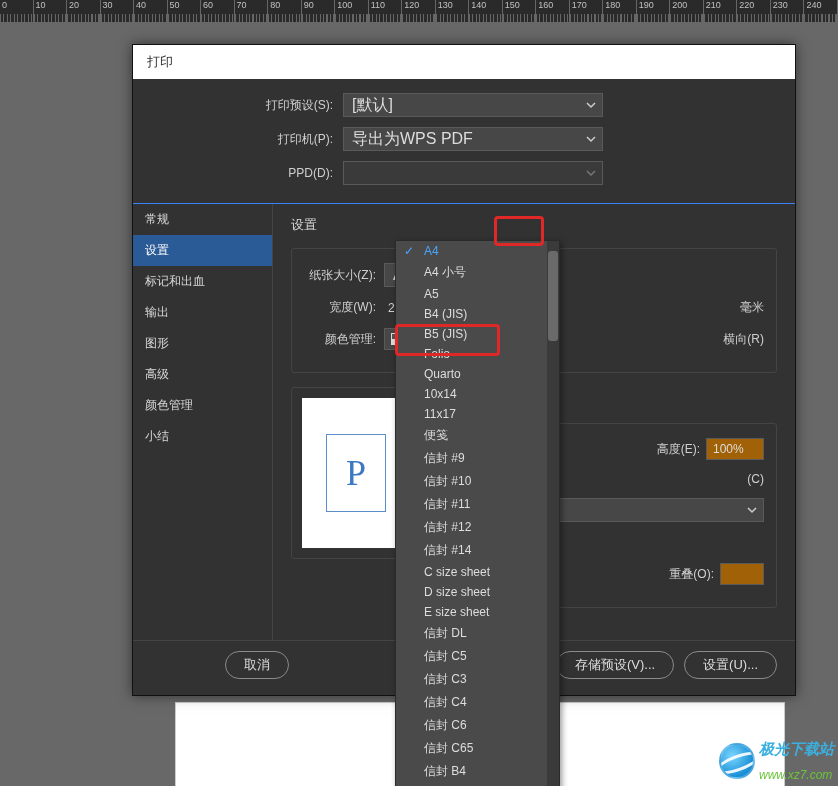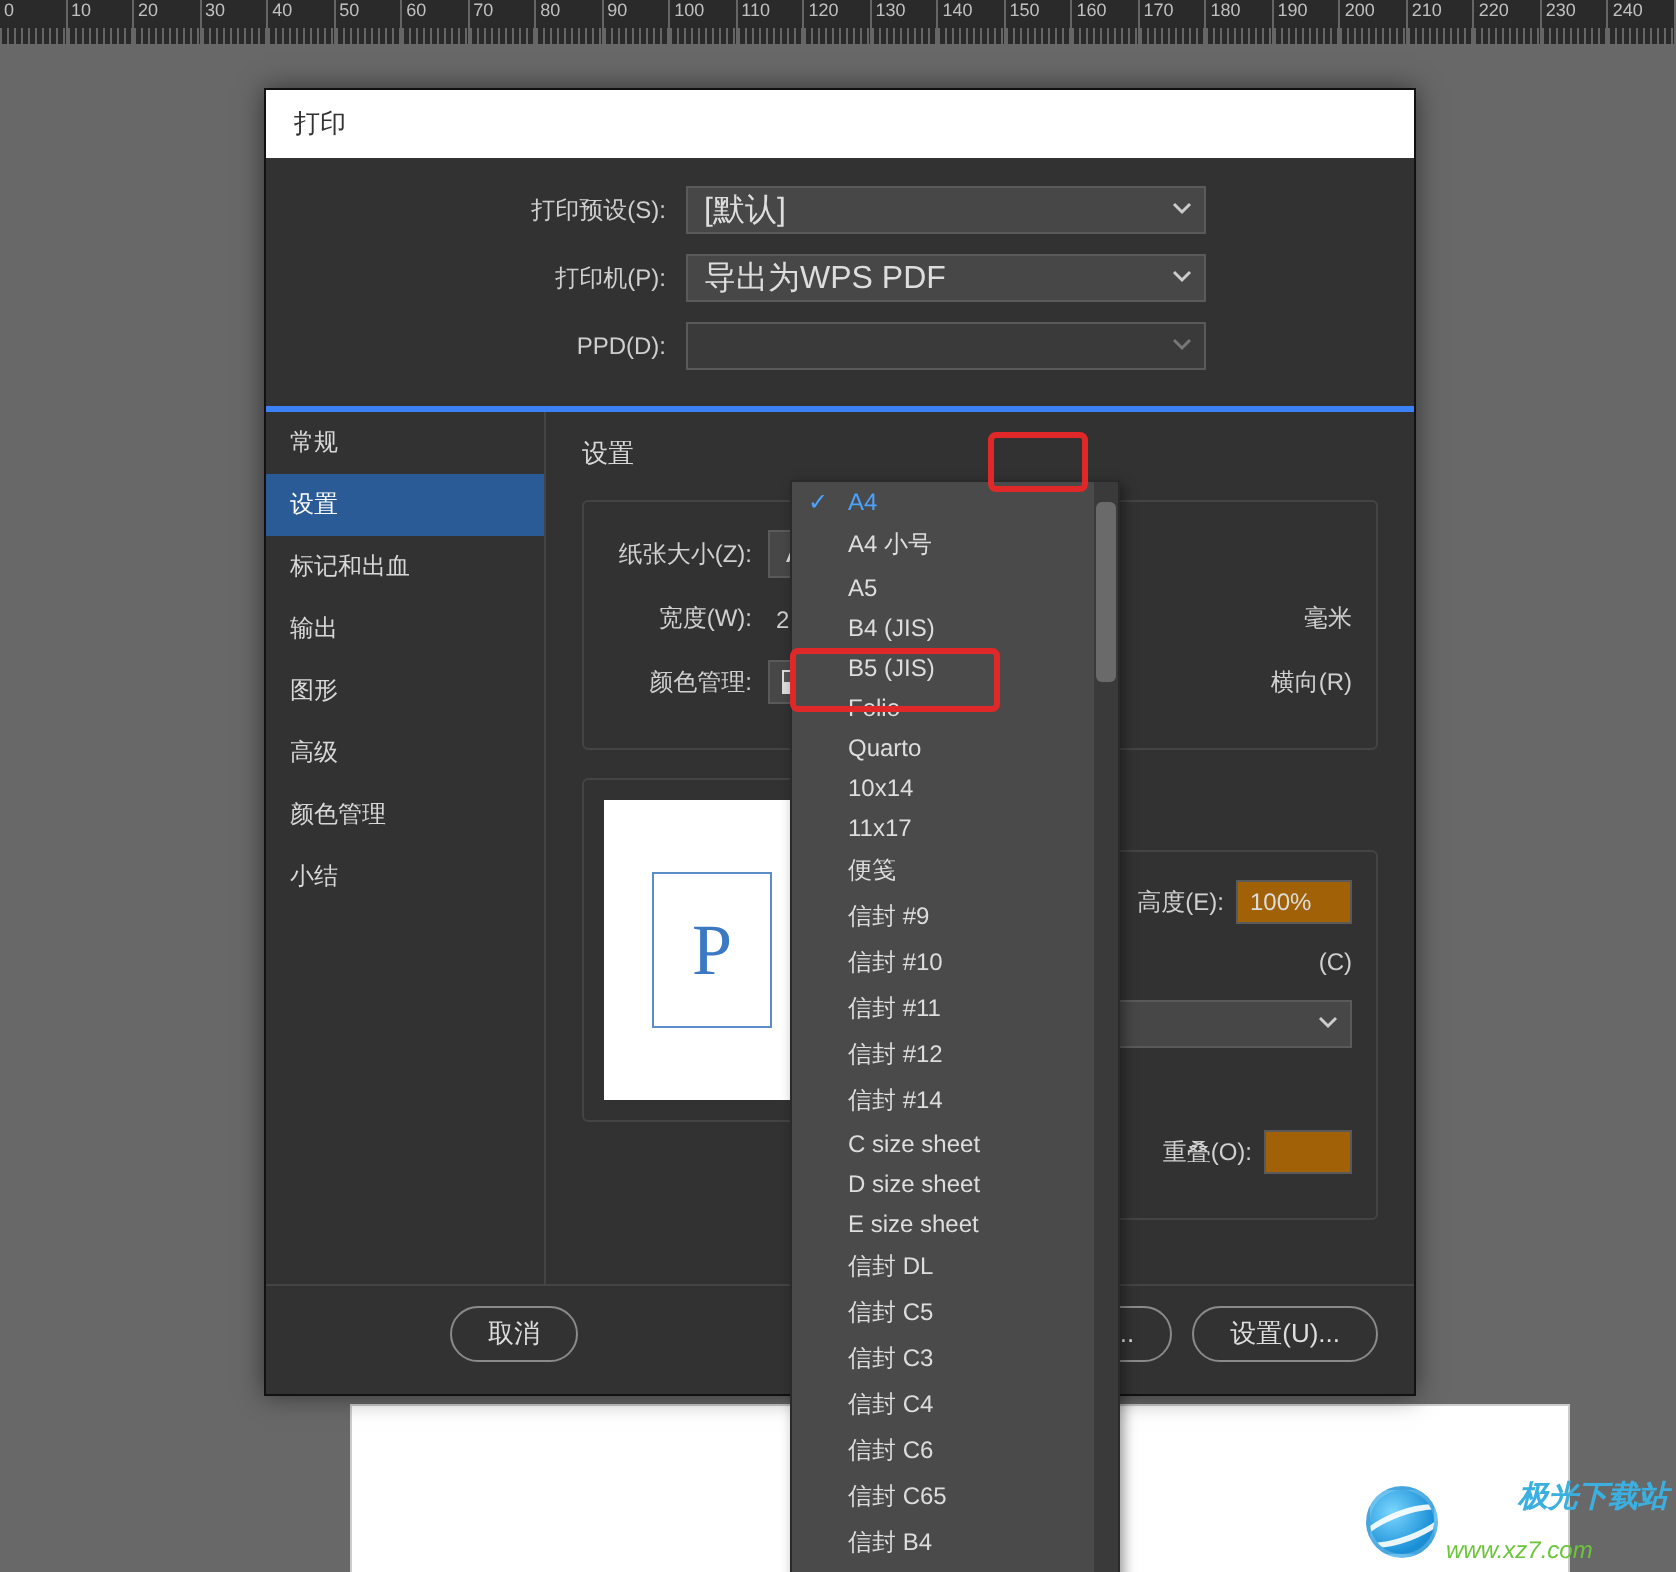--- a/index.html
+++ b/index.html
@@ -8,33 +8,33 @@
 
 .ruler-h { position: absolute; top: 0; left: 0; right: 0; height: 22px; background: #2a2a2a; color: #c0c0c0; font-size: 9px; display: flex; }
 .ruler-h .tick { width: 34.9px; border-right: 1px solid #666; position: relative; text-align: left; padding-left: 2px; line-height: 10px; }
 .ruler-h .tick::after { content: ""; position: absolute; bottom: 0; left: 0; right: 0; height: 8px; background: repeating-linear-gradient(to right, #666 0 1px, transparent 1px 3.5px); }
 
 
 .canvas { position: absolute; top: 22px; left: 0; right: 0; bottom: 0; background: #686868; }
 .paper-bg { position: absolute; top: 680px; left: 175px; width: 610px; height: 110px; background: #fff; border: 1px solid #ccc; }
 
 
-.dialog { position: absolute; top: 44px; left: 132px; width: 576px; background: #323232; color: #d0d0d0; border: 1px solid #111; box-shadow: 0 0 12px rgba(0,0,0,0.5); }
+.dialog { position: absolute; top: 44px; left: 132px; width: 664px; background: #323232; color: #d0d0d0; border: 1px solid #111; box-shadow: 0 0 12px rgba(0,0,0,0.5); }
 .titlebar { background: #fff; color: #333; height: 34px; display: flex; align-items: center; padding: 0 14px; font-size: 13px; }
 
 .section { padding: 14px 20px 8px; }
 .form-row { display: flex; align-items: center; margin-bottom: 10px; font-size: 12px; }
 .form-row .lbl { width: 190px; text-align: right; padding-right: 10px; color: #cfcfcf; }
 .dd { flex: 0 0 260px; height: 24px; background: #474747; border: 1px solid #5a5a5a; color: #ddd; display: flex; align-items: center; padding: 0 8px; font-size: 16px; position: relative; }
 .dd .chev { position: absolute; right: 6px; top: 50%; transform: translateY(-50%); }
 .dd.disabled { background: #3a3a3a; color: #777; }
 .dd.small { flex: 0 0 140px; }
 
 
-.split { display: flex; border-top: 3px solid #3b82f6; border-bottom: 1px solid #444; }
+.split { display: flex; border-top: 1px solid #3b82f6; border-bottom: 1px solid #444; }
 .sidebar { width: 140px; border-right: 1px solid #444; }
 .sidebar .item { padding: 7px 12px; font-size: 12px; color: #d8d8d8; }
 .sidebar .item.sel { background: #2a5b97; color: #fff; }
 .content { flex: 1; padding: 8px 18px 18px; position: relative; }
 .content h4 { font-size: 13px; font-weight: normal; color: #d8d8d8; margin: 4px 0 14px; }
 .c-row { display: flex; align-items: center; font-size: 12px; margin-bottom: 12px; }
 .c-row .lbl { width: 80px; text-align: right; padding-right: 8px; }
 .c-row .val { padding: 0 4px; }
 .c-row .tail { margin-left: 4px; color: #d0d0d0; }
 .c-row .inlbl { padding: 0 6px; }
@@ -70,21 +70,21 @@
 .hl1 { left: 494px; top: 216px; width: 50px; height: 30px; }
 .hl2 { left: 395px; top: 324px; width: 105px; height: 32px; }
 
 .chev-svg { width: 10px; height: 10px; }
 .clearfix::after { content: ""; display: block; clear: both; }
 
 
 .wm { position: absolute; right: 4px; bottom: 4px; display: flex; align-items: center; gap: 4px; }
 .wm .logo { width: 36px; height: 36px; border-radius: 50%; background: radial-gradient(circle at 35% 35%, #7bd6ff, #1a8fd6 70%); position: relative; overflow: hidden; border: 2px solid #fff3; }
 .wm .logo::after { content: ""; position: absolute; top: 10px; left: -6px; width: 40px; height: 10px; border: 3px solid rgba(255,255,255,0.9); border-radius: 50%; transform: rotate(-20deg); }
-.wm .txt .t1 { font-size: 15px; color: #3bb0e0; font-style: italic; font-weight: bold; line-height: 1; margin-left: 36px; }
+.wm .txt .t1 { font-size: 15px; color: #3bb0e0; font-style: italic; font-weight: bold; line-height: 1; }
 .wm .txt .t2 { font-size: 12px; color: #6bc43b; font-style: italic; line-height: 1.2; margin-top: 12px; }
 </style>
 </head>
 <body>
 
 <div class="ruler-h" id="ruler">
     <div class="tick">0</div>
     <div class="tick">10</div>
     <div class="tick">20</div>
     <div class="tick">30</div>

